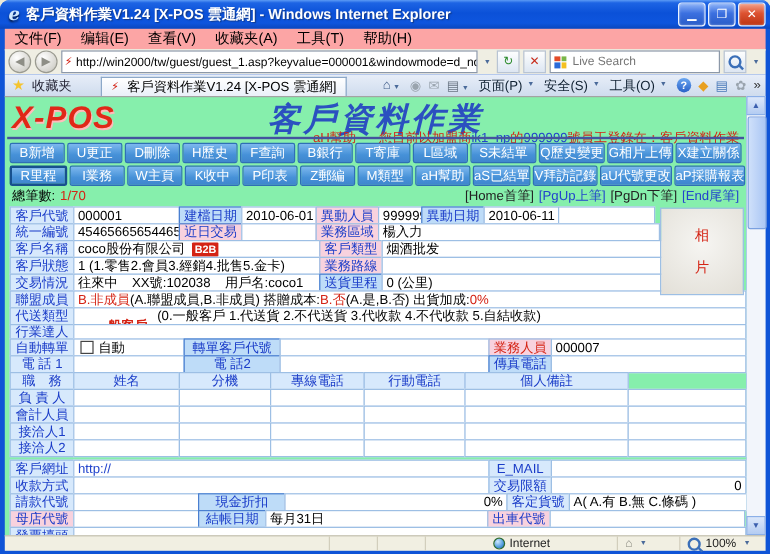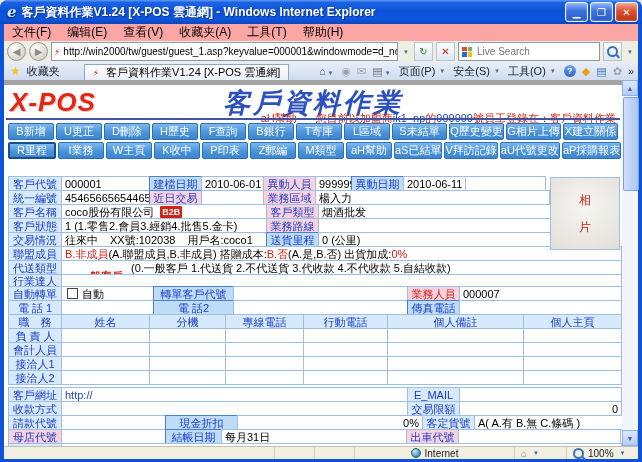--- a/index.html
+++ b/index.html
@@ -49,22 +49,22 @@
   .star{color:#f4c430;font-size:12px;padding:0 6px;}
   .fav-label{color:#223;padding-right:24px;}
   .tab{height:16px;margin-top:2px;background:linear-gradient(#ffffff,#e8eef8);
      border:1px solid #8ca8c8;border-bottom:none;display:flex;align-items:center;
      padding:0 8px;gap:4px;max-width:230px;}
   .cmdicons{margin-left:auto;display:flex;align-items:center;gap:6px;padding-right:4px;color:#44608c;font-size:11px;}
   .cmd-txt{display:flex;align-items:center;gap:2px;color:#123;}
   .helpq{width:12px;height:12px;border-radius:50%;background:linear-gradient(#6aa6f0,#2a62c8);
      color:#fff;font-size:9px;font-weight:bold;display:flex;align-items:center;justify-content:center;}
   
-  #page{position:absolute;left:4px;top:80px;width:618px;height:366px;background:#ffffff;overflow:hidden;
-        border-top:5px solid #a3a3a3;}
+  #page{position:absolute;left:4px;top:80px;width:618px;height:366px;background:#86efac;overflow:hidden;
+        border-top:1px solid #a3a3a3;}
   #logo{position:absolute;left:6px;top:2px;font-size:26px;font-weight:900;letter-spacing:1px;
         color:#e02818;text-shadow:1px 1px 0 #fbb;font-style:italic;}
   #ptitle{position:absolute;left:0;right:0;top:0;text-align:center;font:italic bold 27px "DejaVu Serif",serif;
         color:#2b50c0;letter-spacing:3px;}
   #helpline{position:absolute;right:6px;top:26px;font-size:11px;white-space:nowrap;}
   .red{color:#d42314;} .blue{color:#2244cc;}
   #hrule{position:absolute;left:2px;right:2px;top:33px;height:2px;background:#44539e;}
   .btnrow{position:absolute;left:4px;right:4px;height:17px;display:flex;gap:2px;}
   .tbtn{flex:0 0 44px;background:linear-gradient(#7db8ee,#4691d8 60%,#3f86cd);border:1px solid #2f6fb5;
      color:#fff;font-size:11px;display:flex;align-items:center;justify-content:center;
@@ -217,20 +217,30 @@
       <span class="tbtn">P印表</span>
       <span class="tbtn">Z郵編</span>
       <span class="tbtn">M類型</span>
       <span class="tbtn">aH幫助</span>
       <span class="tbtn wide">aS已結單</span>
       <span class="tbtn wide">V拜訪記錄</span>
       <span class="tbtn wide">aU代號更改</span>
       <span class="tbtn wide">aP採購報表</span>
     </div>
 
+    <div id="navrow">
+      <span>總筆數:</span>
+      <span class="red" style="margin-left:4px;">1/70</span>
+      <span id="pager">
+        <span style="color:#222;">[Home首筆]</span>
+        <span style="color:#2244cc;">[PgUp上筆]</span>
+        <span style="color:#222;">[PgDn下筆]</span>
+        <span style="color:#2244cc;">[End尾筆]</span>
+      </span>
+    </div>
 
     <div id="form">
 
       <div class="frow">
         <span class="c lab" style="width:54px">客戶代號</span>
         <span class="c fld" style="width:89px">000001</span>
         <span class="c bl" style="width:53px">建檔日期</span>
         <span class="c fld" style="width:63px">2010-06-01</span>
         <span class="c pink" style="width:53px">異動人員</span>
         <span class="c fld" style="width:37px">999999</span>
@@ -321,21 +331,20 @@
         <span class="c fld" style="width:163px"></span>
       </div>
 
       <div class="frow">
         <span class="c lab" style="width:54px">職　務</span>
         <span class="c lab" style="width:89px">姓名</span>
         <span class="c lab" style="width:77px">分機</span>
         <span class="c lab" style="width:79px">專線電話</span>
         <span class="c lab" style="width:85px">行動電話</span>
         <span class="c lab" style="width:137px">個人備註</span>
-        <span class="c lab" style="width:99px">個人主頁</span>
       </div>
 
       <div class="frow">
         <span class="c lab" style="width:54px">負 責 人</span>
         <span class="c fld" style="width:89px"></span>
         <span class="c fld" style="width:77px"></span>
         <span class="c fld" style="width:79px"></span>
         <span class="c fld" style="width:85px"></span>
         <span class="c fld" style="width:137px"></span>
         <span class="c fld" style="width:99px"></span>

